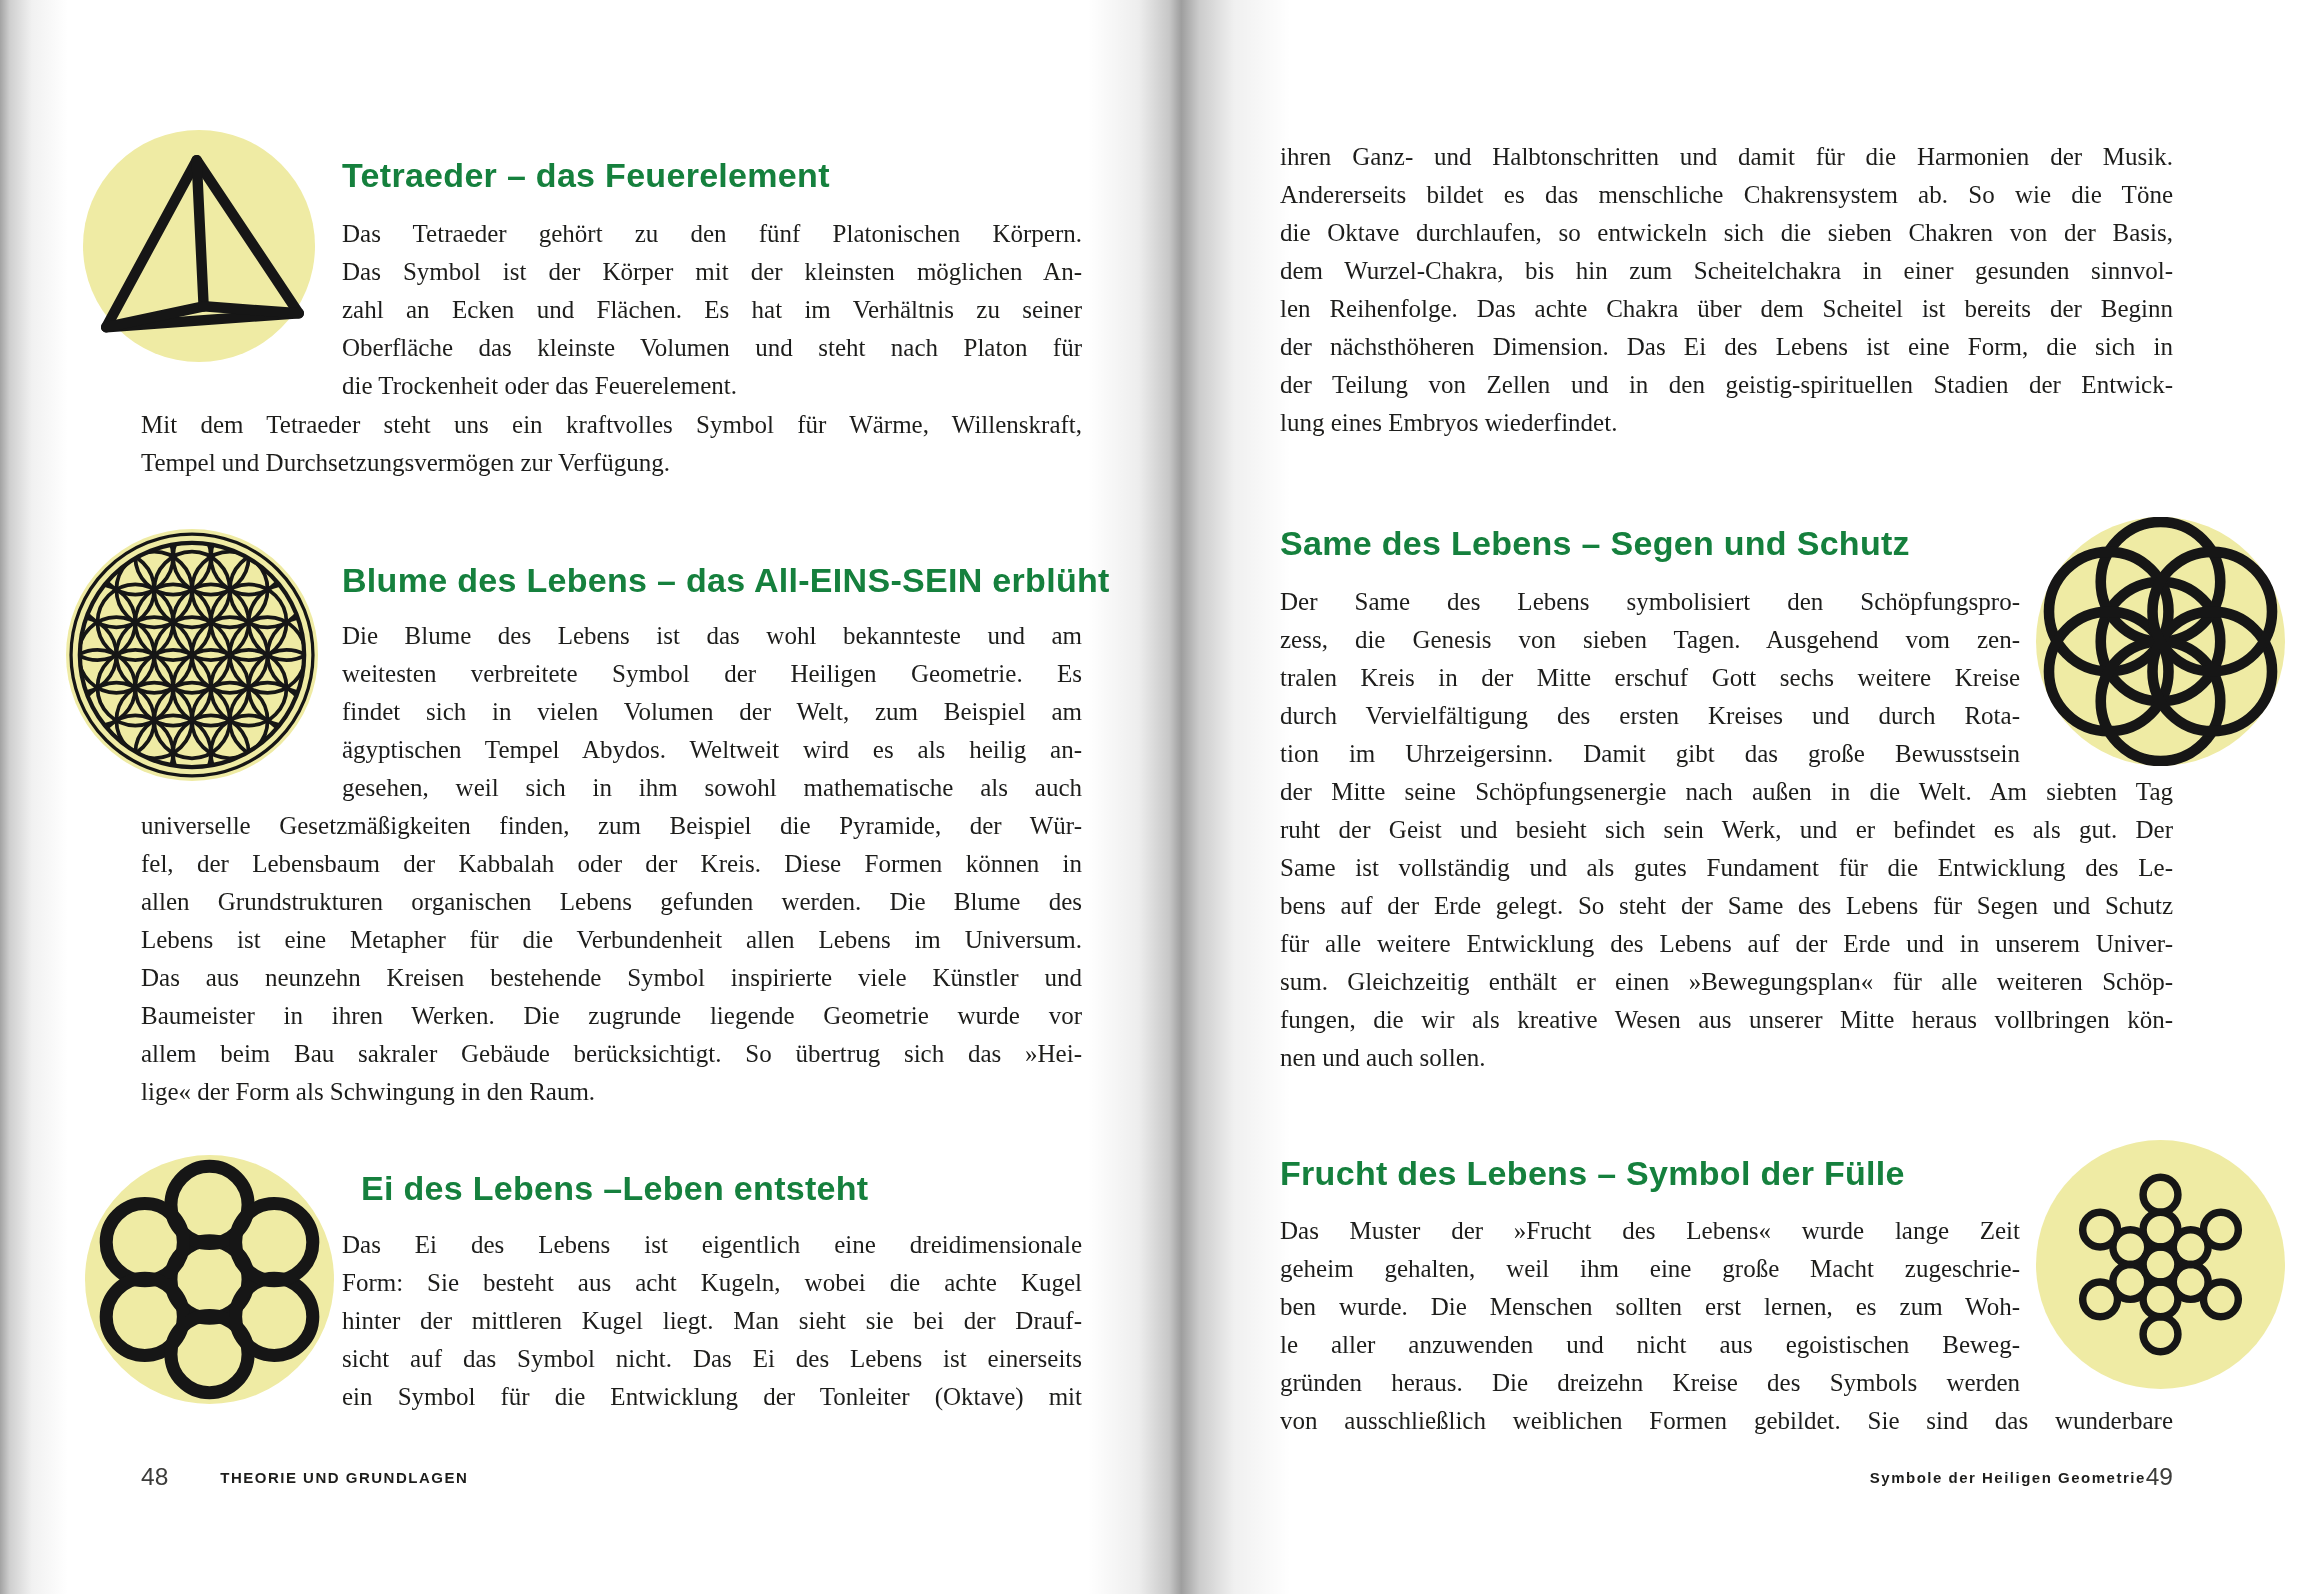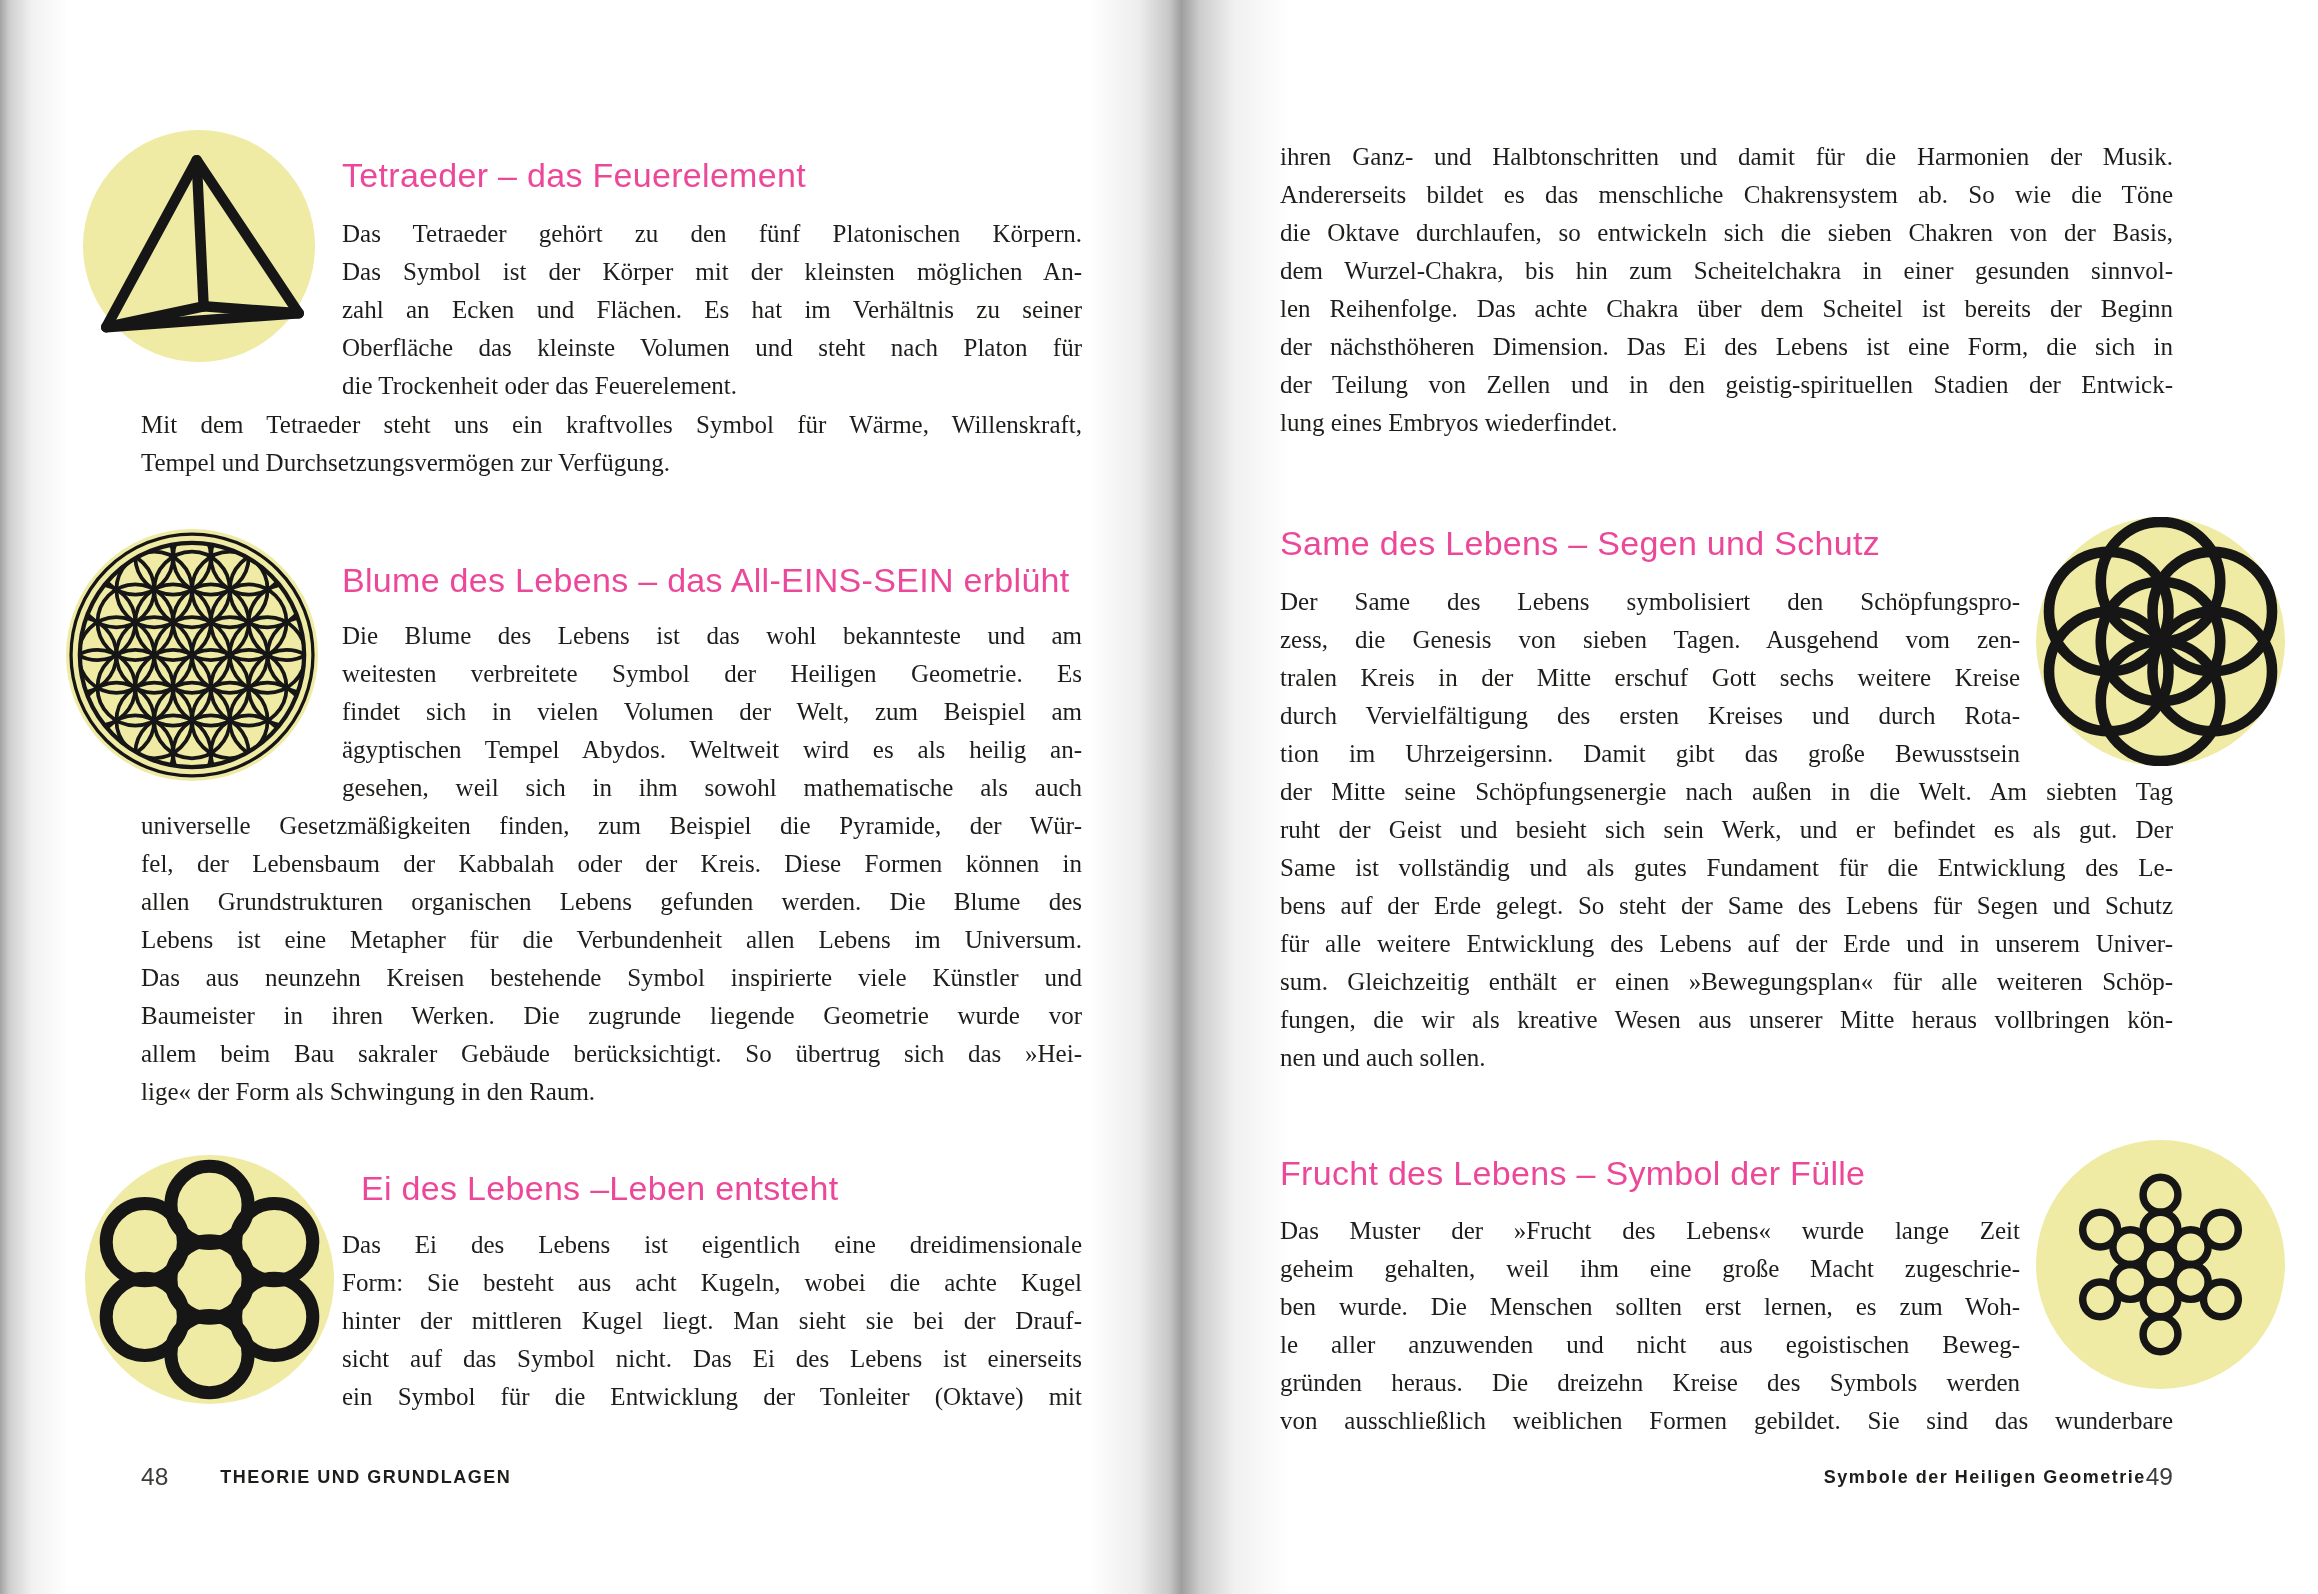--- a/index.html
+++ b/index.html
@@ -1,29 +1,29 @@
 <!DOCTYPE html>
 <html style="font-size:9.8px"><head>
 <meta charset="utf-8">
 <style>
   html,body{margin:0;padding:0;}
   body{width:2319px;height:1594px;background:#ffffff;position:relative;overflow:hidden;
        font-family:"Liberation Serif", serif;}
   #spread{position:absolute;inset:0;}
   .abs{position:absolute;}
-  .sec-heading{font-family:"Liberation Sans",sans-serif;font-weight:400;font-size:34px;
-       line-height:37px;color:#ec4899;white-space:nowrap;letter-spacing:0.3px;}
+  .sec-heading{font-family:"Liberation Sans",sans-serif;font-weight:700;font-size:34px;
+       line-height:37px;color:#15803d;white-space:nowrap;letter-spacing:0.3px;}
   .ln{font-size:25px;line-height:38px;color:#1d1d1b;text-align:justify;text-align-last:justify;}
   .ln.last{text-align-last:left;}
   .icon-circle{position:absolute;border-radius:50%;background:#efeba4;}
   .icon-circle svg{display:block;width:100%;height:100%;}
   .geo{stroke:#161616;fill:none;stroke-linecap:round;stroke-linejoin:round;}
   .footer{position:absolute;display:flex;align-items:center;}
   .page-num{font-family:"Liberation Sans",sans-serif;font-weight:400;font-size:24.5px;color:#3c3c3a;}
-  .footer-label{font-family:"Liberation Sans",sans-serif;font-weight:700;font-size:18px;
+  .footer-label{font-family:"Liberation Sans",sans-serif;font-weight:700;font-size:15px;
        letter-spacing:1.5px;color:#1d1d1b;}
   .edge-left{left:0;top:0;width:68px;height:1594px;
        background:linear-gradient(90deg,#a3a3a3 0px,#cfcfcf 9.8px,#f1f1f1 32px,rgba(255,255,255,0) 100%);}
   .gutter{left:1088px;top:0;width:203px;height:1594px;
        background:linear-gradient(90deg,rgba(0,0,0,0) 0%,rgba(0,0,0,0.07) 25%,rgba(0,0,0,0.22) 40%,
        rgba(0,0,0,0.38) 46%,rgba(0,0,0,0.20) 55%,rgba(0,0,0,0.06) 72%,rgba(0,0,0,0) 100%);}
 </style>
 </head>
 <body>
 

